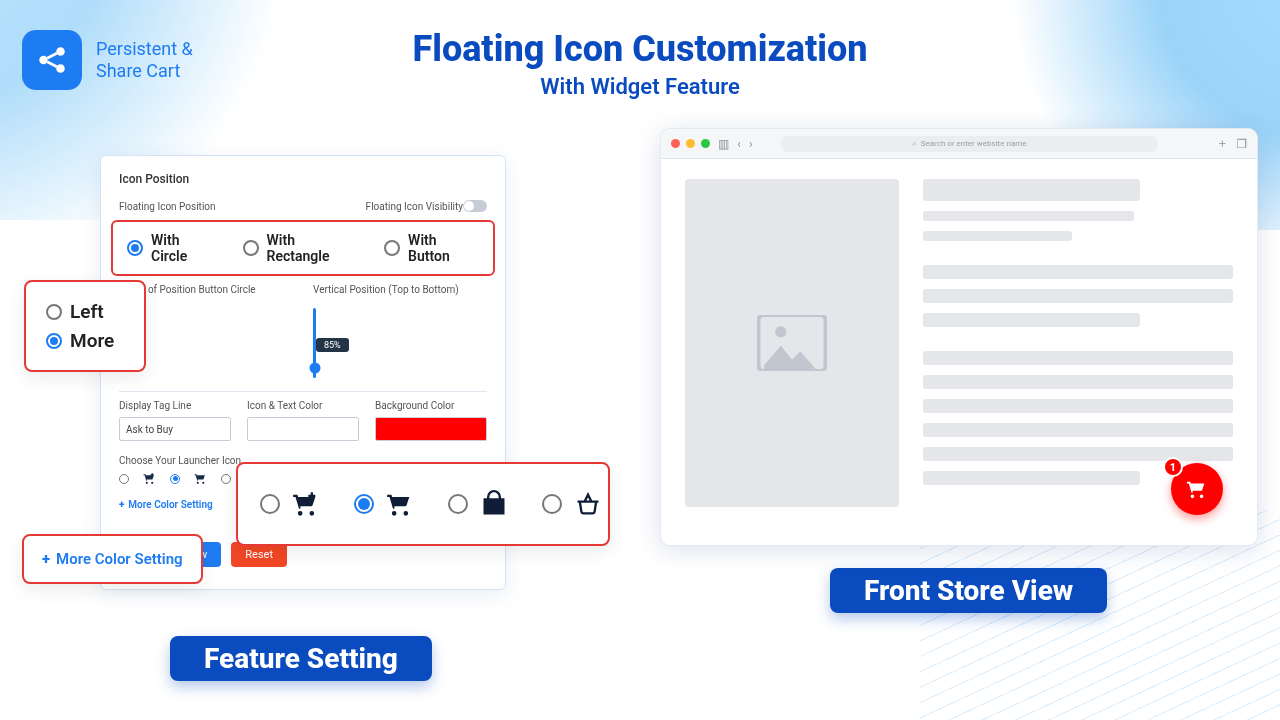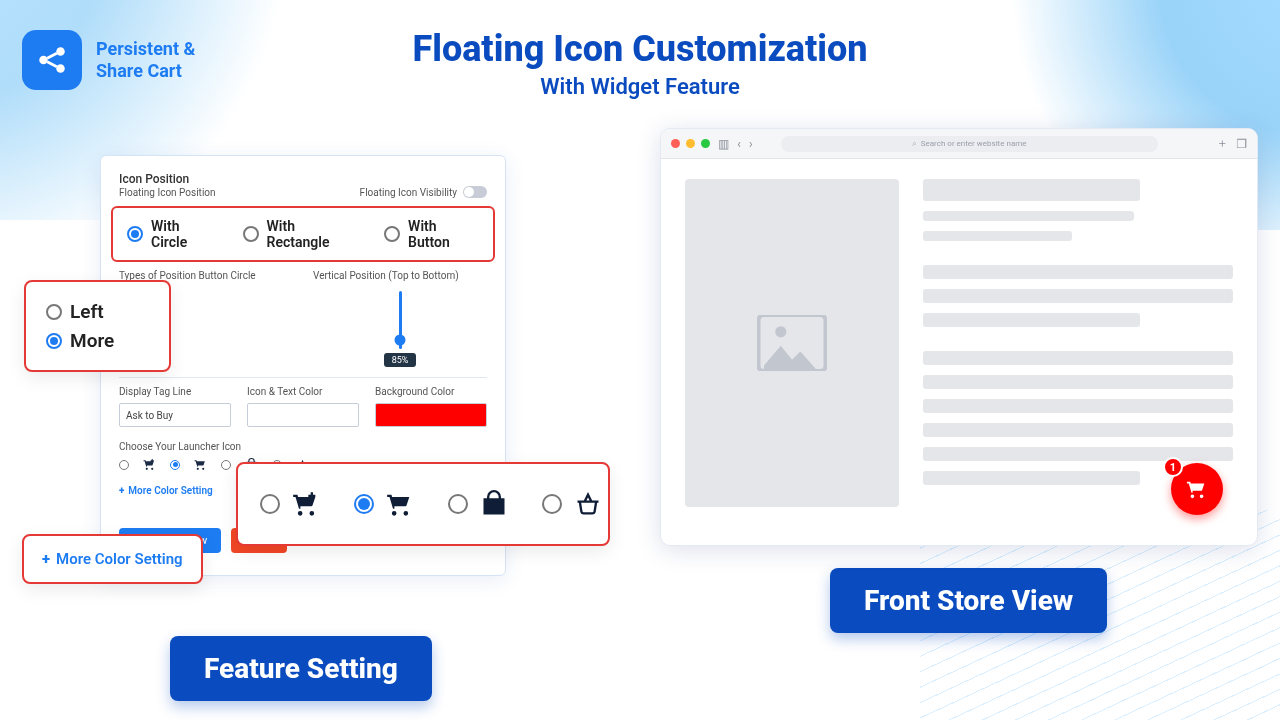--- a/index.html
+++ b/index.html
@@ -6,41 +6,41 @@
   body{width:1280px;height:720px;overflow:hidden;background:#fff;position:relative}
   
   .bg-top-left{position:absolute;top:-200px;left:-250px;width:600px;height:420px;background:radial-gradient(circle at 30% 30%,#33b1ff 0%,#1e9ef0 35%,transparent 70%);opacity:.35;pointer-events:none}
   .bg-top-right{position:absolute;top:-120px;right:-180px;width:500px;height:350px;background:radial-gradient(circle at 70% 30%,#33b1ff 0%,#1e9ef0 35%,transparent 70%);opacity:.45;pointer-events:none}
   .bg-lines{position:absolute;right:-60px;bottom:-50px;width:420px;height:260px;background:
      repeating-linear-gradient(-25deg,#c9e8ff 0 1px,transparent 1px 14px);opacity:.7;pointer-events:none}
   
   .brand{position:absolute;top:30px;left:22px;display:flex;align-items:center;gap:14px}
   .brand-logo{width:60px;height:60px;border-radius:14px;background:#1e7cf2;display:flex;align-items:center;justify-content:center}
   .brand-logo svg{fill:#fff}
-  .brand-text{color:#1e7cf2;font-weight:700;font-size:18px;line-height:1.2}
+  .brand-text{color:#1e7cf2;font-weight:400;font-size:18px;line-height:1.2}
   
   .title{position:absolute;top:28px;left:50%;transform:translateX(-50%);text-align:center}
   .title h1{color:#0a4bbf;font-size:36px;font-weight:800}
   .title h2{color:#0a4bbf;font-size:22px;font-weight:600;margin-top:4px}
   
   .panel{position:absolute;top:155px;left:100px;width:406px;background:#fff;border-radius:6px;border:1px solid #d5e3f7;box-shadow:0 4px 20px rgba(30,80,180,.10);padding:16px 18px 22px;z-index:1}
-  .panel h3{font-size:12px;font-weight:500;color:#333;}
+  .panel h3{font-size:12px;font-weight:500;color:#333;margin-bottom:14px}
   .row{display:flex;justify-content:space-between;align-items:center;}
   .small-label{font-size:10px;color:#555}
   .toggle{width:24px;height:12px;border-radius:6px;background:#c7ccd6;position:relative}
   .toggle:after{content:"";position:absolute;width:10px;height:10px;border-radius:50%;background:#fff;top:1px;left:1px}
   .shape-group{border:2px solid #e53935;border-radius:6px;margin:8px -8px 8px;padding:10px 14px;display:flex;gap:26px;align-items:center}
   .radio{display:flex;align-items:center;gap:8px;font-size:14px;font-weight:600;color:#222;cursor:pointer}
   .radio-dot{width:16px;height:16px;border:2px solid #777;border-radius:50%;display:inline-block;position:relative;flex-shrink:0}
   .radio.selected .radio-dot{border-color:#1e7cf2}
   .radio.selected .radio-dot:after{content:"";position:absolute;inset:2px;border-radius:50%;background:#1e7cf2}
   .two-col{display:flex;gap:20px;margin-top:8px}
   .two-col .col{flex:1}
   .tiny-label{font-size:10px;color:#555;margin-bottom:6px;display:block}
-  .slider-wrap{height:80px;display:flex;flex-direction:column;align-items:center;justify-content:flex-start;padding-top:4px;position:relative}
+  .slider-wrap{height:80px;display:flex;flex-direction:row;align-items:center;justify-content:flex-start;padding-top:4px;position:relative}
   .slider-track{width:3px;height:70px;background:#1e7cf2;border-radius:2px;position:relative}
   .slider-thumb{position:absolute;left:50%;transform:translate(-50%,-50%);width:11px;height:11px;border-radius:50%;background:#1e7cf2;top:85%}
   .slider-val{margin-top:4px;background:#243447;color:#fff;font-size:9px;padding:2px 8px;border-radius:3px}
   hr.sep{border:none;border-top:1px solid #e1e7f0;margin:10px 0 8px}
   .three-col{display:flex;gap:16px}
   .three-col .col{flex:1}
   .input{width:100%;height:24px;border:1px solid #c6cdd8;border-radius:2px;font-size:10px;padding:0 6px;background:#fff}
   .input.text{color:#444}
   .input.bg{background:#ff0000;border:1px solid #c6cdd8}
   .launcher-row{display:flex;gap:14px;align-items:center;margin-top:6px}
@@ -49,21 +49,21 @@
   .launcher-row .mini-radio.sel:after{content:"";position:absolute;inset:1.5px;background:#1e7cf2;border-radius:50%}
   .launcher-row svg{width:13px;height:13px;fill:#1b2b45}
   .more-link{color:#1e7cf2;font-size:10px;font-weight:600;margin-top:14px;display:inline-flex;align-items:center;gap:4px;cursor:pointer}
   .btn-row{display:flex;gap:10px;margin-top:30px}
   .btn{border:none;border-radius:4px;font-size:11px;color:#fff;padding:6px 14px;cursor:pointer}
   .btn.primary{background:#1e7cf2}
   .btn.danger{background:#f24726}
   
   .callout{position:absolute;background:#fff;border:2px solid #e53935;border-radius:8px;padding:12px 20px;box-shadow:0 6px 18px rgba(0,0,0,.08);z-index:3}
   .callout .radio{font-size:19px;margin:6px 0}
-  .callout-pos{top:280px;left:24px;width:147px}
+  .callout-pos{top:280px;left:24px;width:122px}
   .callout-icons{top:462px;left:236px;width:374px;display:flex;gap:34px;align-items:center;padding:20px 22px}
   .callout-icons .radio-dot{width:20px;height:20px}
   .callout-icons svg{width:28px;height:28px;fill:#0f1d36}
   .callout-icons .radio{gap:12px}
   .callout-more{top:534px;left:22px;padding:14px 18px;font-size:15px;color:#1e7cf2;font-weight:600;display:flex;align-items:center;gap:6px}
   
   .browser{position:absolute;top:128px;left:660px;width:598px;height:418px;background:#fff;border-radius:10px;box-shadow:0 4px 24px rgba(20,50,120,.15);border:1px solid #e3eaf3;overflow:hidden;z-index:2}
   .browser-bar{height:30px;background:#f5f6f8;border-bottom:1px solid #e1e5ec;display:flex;align-items:center;padding:0 10px;gap:8px}
   .dots{display:flex;gap:6px}
   .dot{width:9px;height:9px;border-radius:50%}
@@ -72,21 +72,21 @@
   .addr{flex:1;margin:0 50px 0 20px;height:16px;border-radius:8px;background:#ecedf1;display:flex;align-items:center;justify-content:center;color:#9aa0ab;font-size:8px;gap:4px}
   .browser-body{padding:20px 24px;display:flex;gap:24px}
   .ph-img{width:214px;height:328px;background:#e4e6ea;border-radius:4px;display:flex;align-items:center;justify-content:center}
   .ph-img svg{width:70px;height:56px;fill:#c2c6cf}
   .ph-col{flex:1;display:flex;flex-direction:column;gap:10px}
   .ph-line{background:#e4e6ea;border-radius:3px}
   .float-cart{position:absolute;right:34px;bottom:30px;width:52px;height:52px;border-radius:50%;background:#ff0000;display:flex;align-items:center;justify-content:center;box-shadow:0 4px 10px rgba(255,0,0,.4)}
   .float-cart svg{width:22px;height:22px;fill:#fff}
   .float-badge{position:absolute;top:-6px;left:-8px;width:20px;height:20px;border-radius:50%;background:#ff0000;border:2px solid #fff;color:#fff;font-size:11px;font-weight:700;display:flex;align-items:center;justify-content:center}
   
-  .chip{position:absolute;background:#0a4bbf;color:#fff;font-weight:800;font-size:28px;padding:16px 34px;border-radius:8px;box-shadow:0 6px 14px rgba(10,75,191,.3)}
+  .chip{position:absolute;background:#0a4bbf;color:#fff;font-weight:800;font-size:28px;padding:6px 34px;border-radius:8px;box-shadow:0 6px 14px rgba(10,75,191,.3)}
   .chip-left{top:636px;left:170px}
   .chip-right{top:568px;left:830px}
 </style>
 </head>
 <body>
 
 <div class="bg-top-left"></div>
 <div class="bg-top-right"></div>
 <div class="bg-lines"></div>
 
@@ -107,21 +107,21 @@
 
 <div class="title">
   <h1>Floating Icon Customization</h1>
   <h2>With Widget Feature</h2>
 </div>
 
 <div class="panel">
   <h3>Icon Position</h3>
   <div class="row">
     <span class="small-label">Floating Icon Position</span>
-    <span style="display:flex;align-items:center;gap:6px">
+    <span style="display:flex;align-items:center;gap:0">
       <span class="small-label">Floating Icon Visibility</span>
       <span class="toggle"></span>
     </span>
   </div>
 
   <div class="shape-group">
     <label class="radio selected">
         <span class="radio-dot"></span>
         <span>With Circle</span>
       </label>

